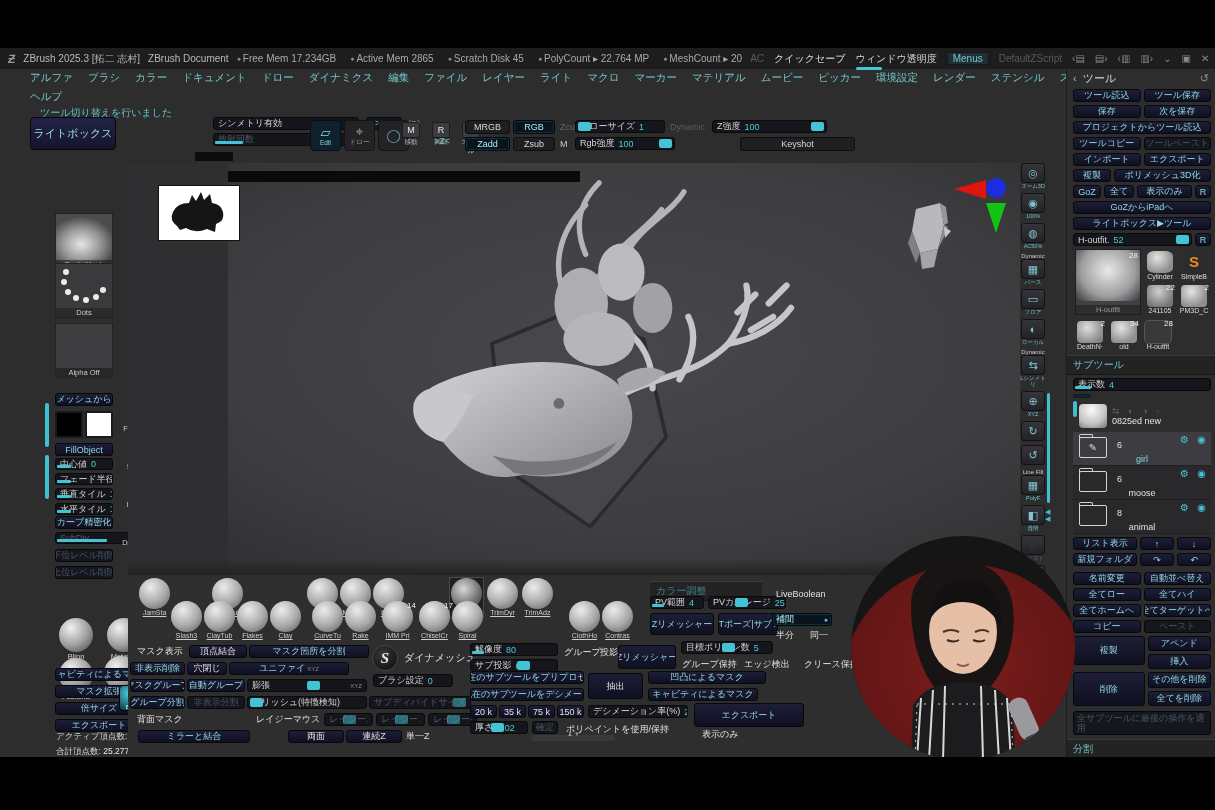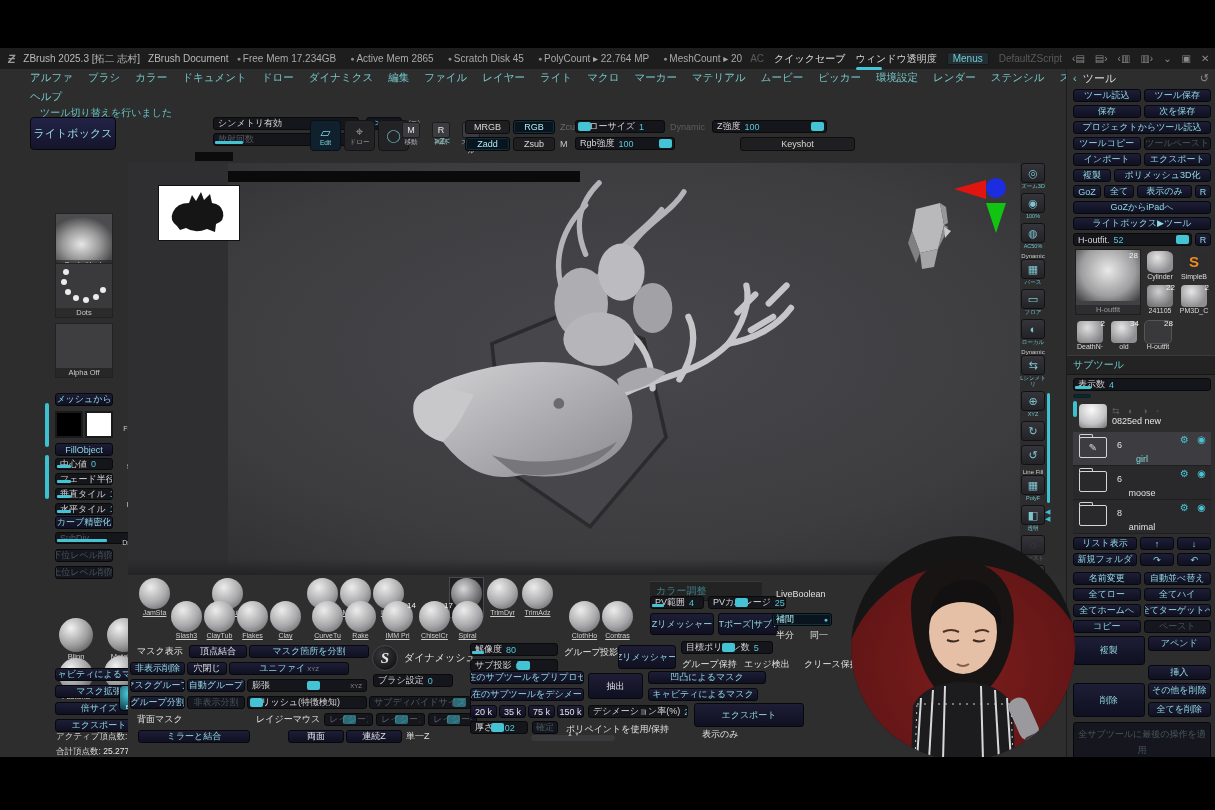--- a/index.html
+++ b/index.html
@@ -1030,34 +1030,34 @@
         <div class="rrow">
           <div class="b">全てホームへ</div>
           <div class="b">全てターゲットへ</div>
         </div>
         <div class="rrow">
           <div class="b">コピー</div>
           <div class="b dis">ペースト</div>
         </div>
         <div class="rrow">
           <div class="b" style="height:29px">複製</div>
-          <div style="flex:1; display:flex; flex-direction:column; gap:14px">
+          <div style="flex:1; display:flex; flex-direction:column; gap:3px">
             <div class="b">アペンド</div>
             <div class="b">挿入</div>
           </div>
         </div>
         <div class="rrow">
           <div class="b" style="height:34px">削除</div>
           <div style="flex:1; display:flex; flex-direction:column; gap:3px">
             <div class="b">その他を削除</div>
             <div class="b">全てを削除</div>
           </div>
         </div>
         <div class="rrow" style="margin-top:5px">
-          <div class="b dis" style="height:40px; white-space:normal; text-align:center; line-height:16px">全サブツールに最後の操作を適用</div>
+          <div class="b dis" style="height:24px; white-space:normal; line-height:10px">全サブツールに最後の操作を適用</div>
         </div>
         <div class="hdr" style="margin:4px -4px 2px -6px">分割</div>
 
       </div>
     </div>
 
   </div>
 
   <div class="bottombar"></div>
 </div>

